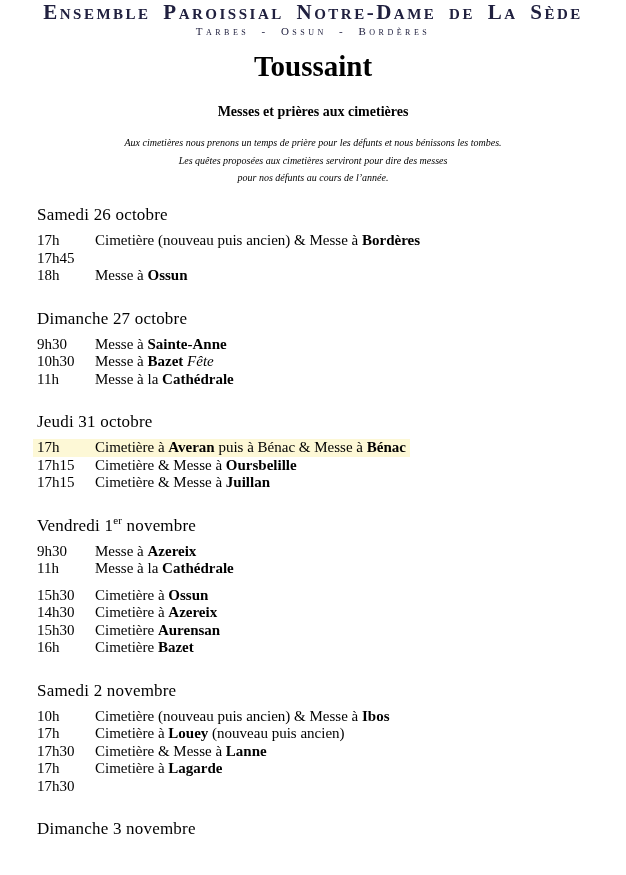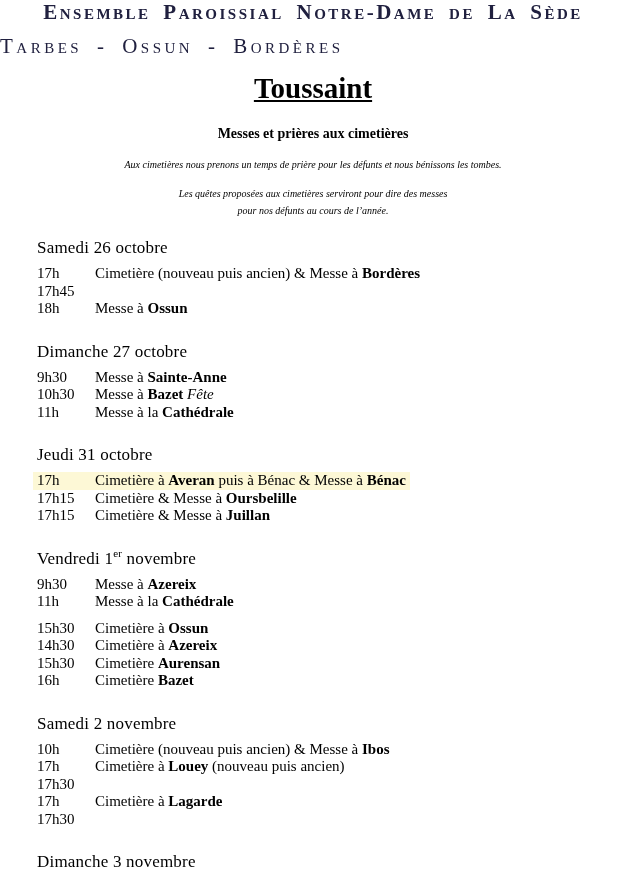--- a/index.html
+++ b/index.html
@@ -14,48 +14,47 @@
   .h1{
     text-align:center;
     font-variant:small-caps;
     font-weight:bold;
     font-size:21px;
     letter-spacing:2.5px;
     word-spacing:5px;
     color:var(--header-color);
   }
   .h2{
+    text-align:center;
     font-variant:small-caps;
-    font-size:21px;
+    font-size:11px;
     letter-spacing:3.5px;
     word-spacing:6px;
-    margin-top:9px;
     color:var(--header-color);
   }
   .title{
     text-align:center;
     font-weight:bold;
     font-size:29px;
     margin-top:13px;
-    text-decoration:underline;
   }
   .subtitle{
     text-align:center;
     font-weight:bold;
     font-size:14px;
     margin-top:21px;
   }
   .intro{
     text-align:center;
     font-style:italic;
     font-size:10px;
     line-height:17px;
   }
   .intro1{margin-top:14px;}
-  .intro2{margin-top:12px;text-align:center;}
+  .intro2{margin-top:1px;text-align:center;}
   .sections{
     margin-left:37px;
     margin-top:19px;
     font-size:15px;
   }
   .section{margin-top:24px;}
   .section:first-child{margin-top:0;}
   .day-heading{
     font-weight:normal;
     font-size:17px;
@@ -162,20 +161,21 @@
         <div class="row">
           <span class="time">10h</span>
           <span class="desc"><span>Cimetière (nouveau puis ancien) &amp; Messe à </span><b>Ibos</b></span>
         </div>
         <div class="row">
           <span class="time">17h</span>
           <span class="desc"><span>Cimetière à </span><b>Louey</b><span> (nouveau puis ancien)</span></span>
         </div>
         <div class="row">
           <span class="time">17h30</span>
+          <span class="desc"><span>Cimetière &amp; Messe à </span><b>Lanne</b></span>
         </div>
         <div class="row">
           <span class="time">17h</span>
           <span class="desc"><span>Cimetière à </span><b>Lagarde</b></span>
         </div>
         <div class="row">
           <span class="time">17h30</span>
         </div>
       </div>
       <div class="section">

